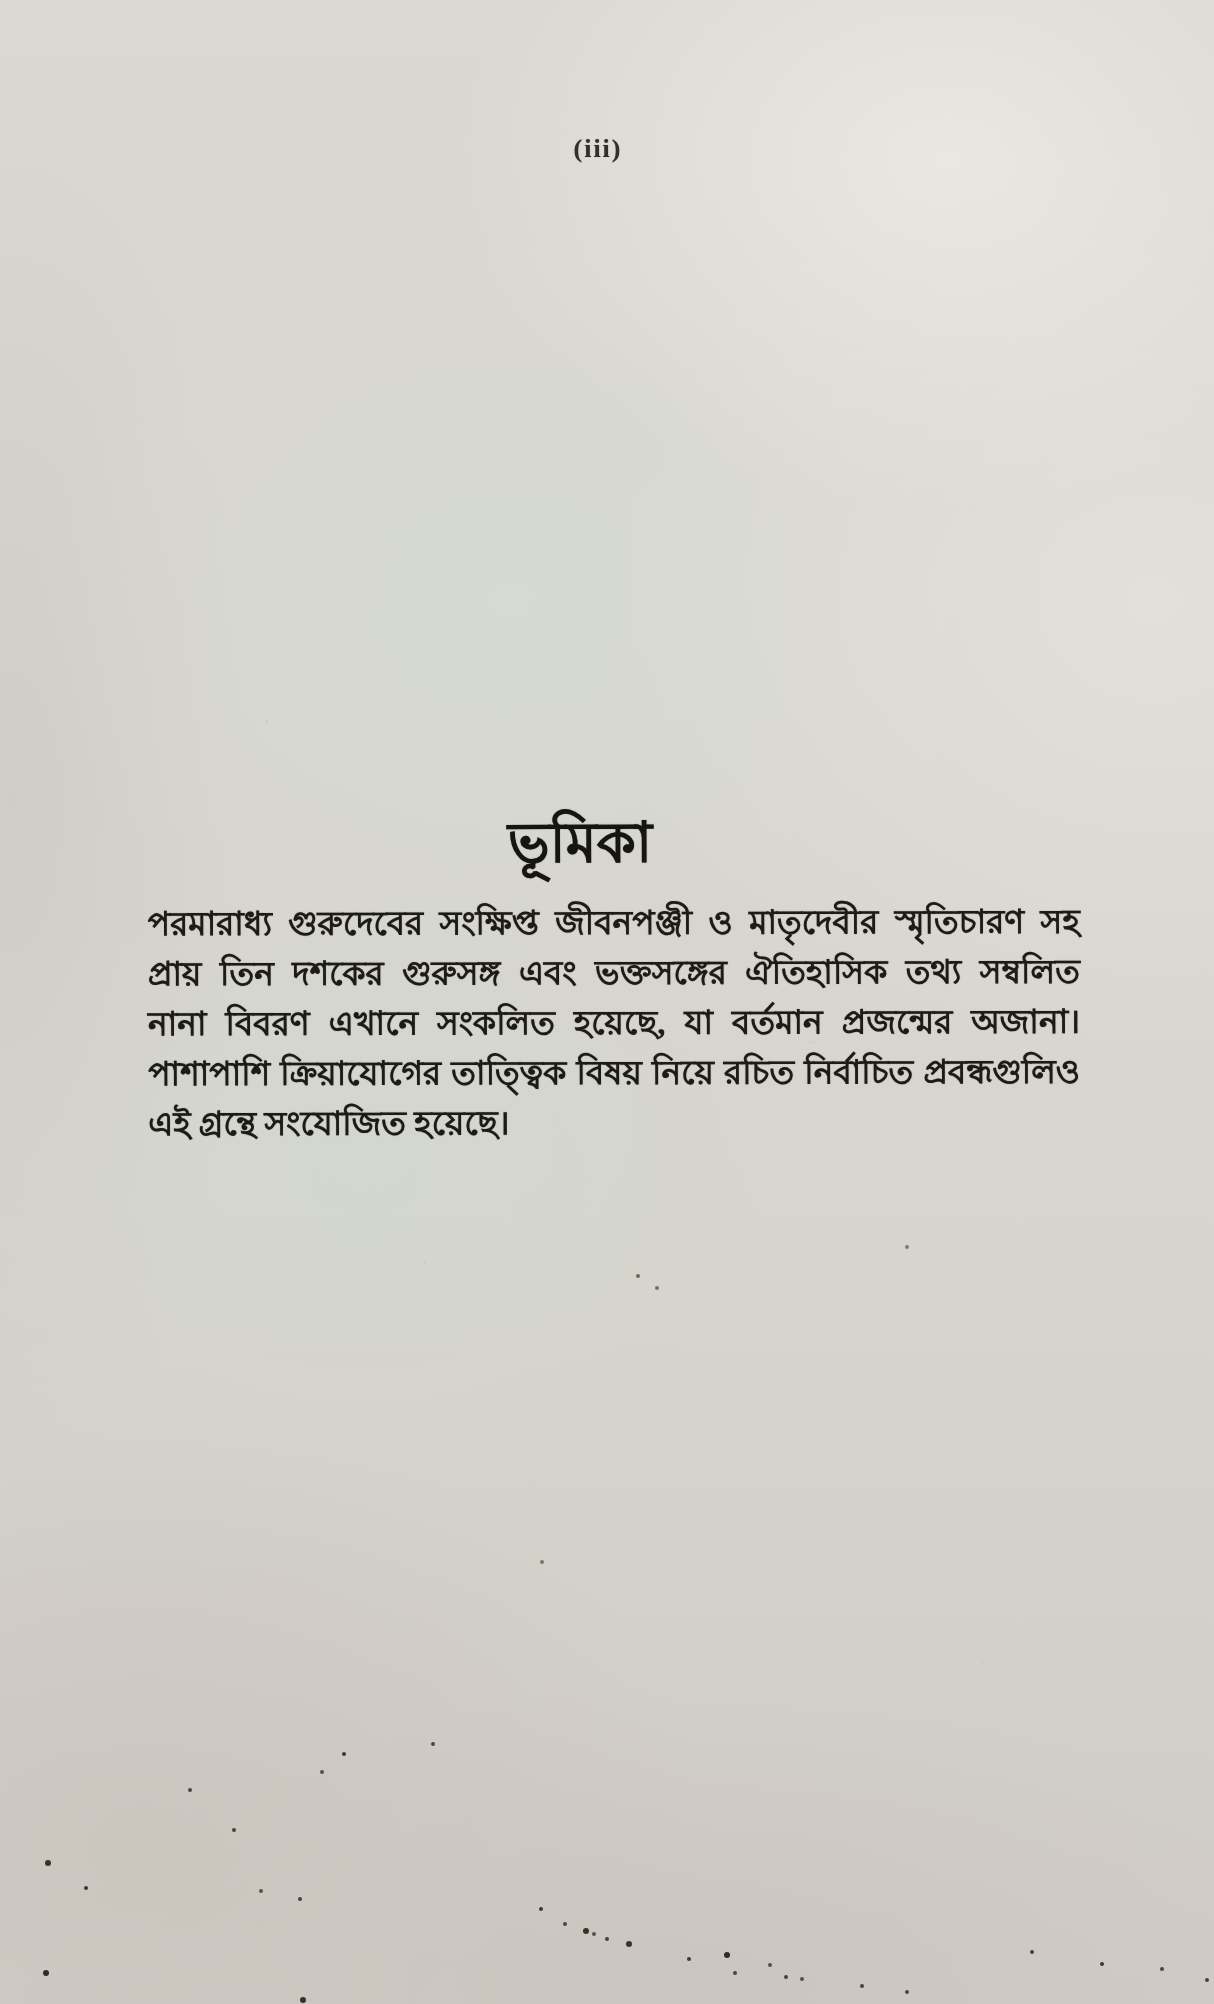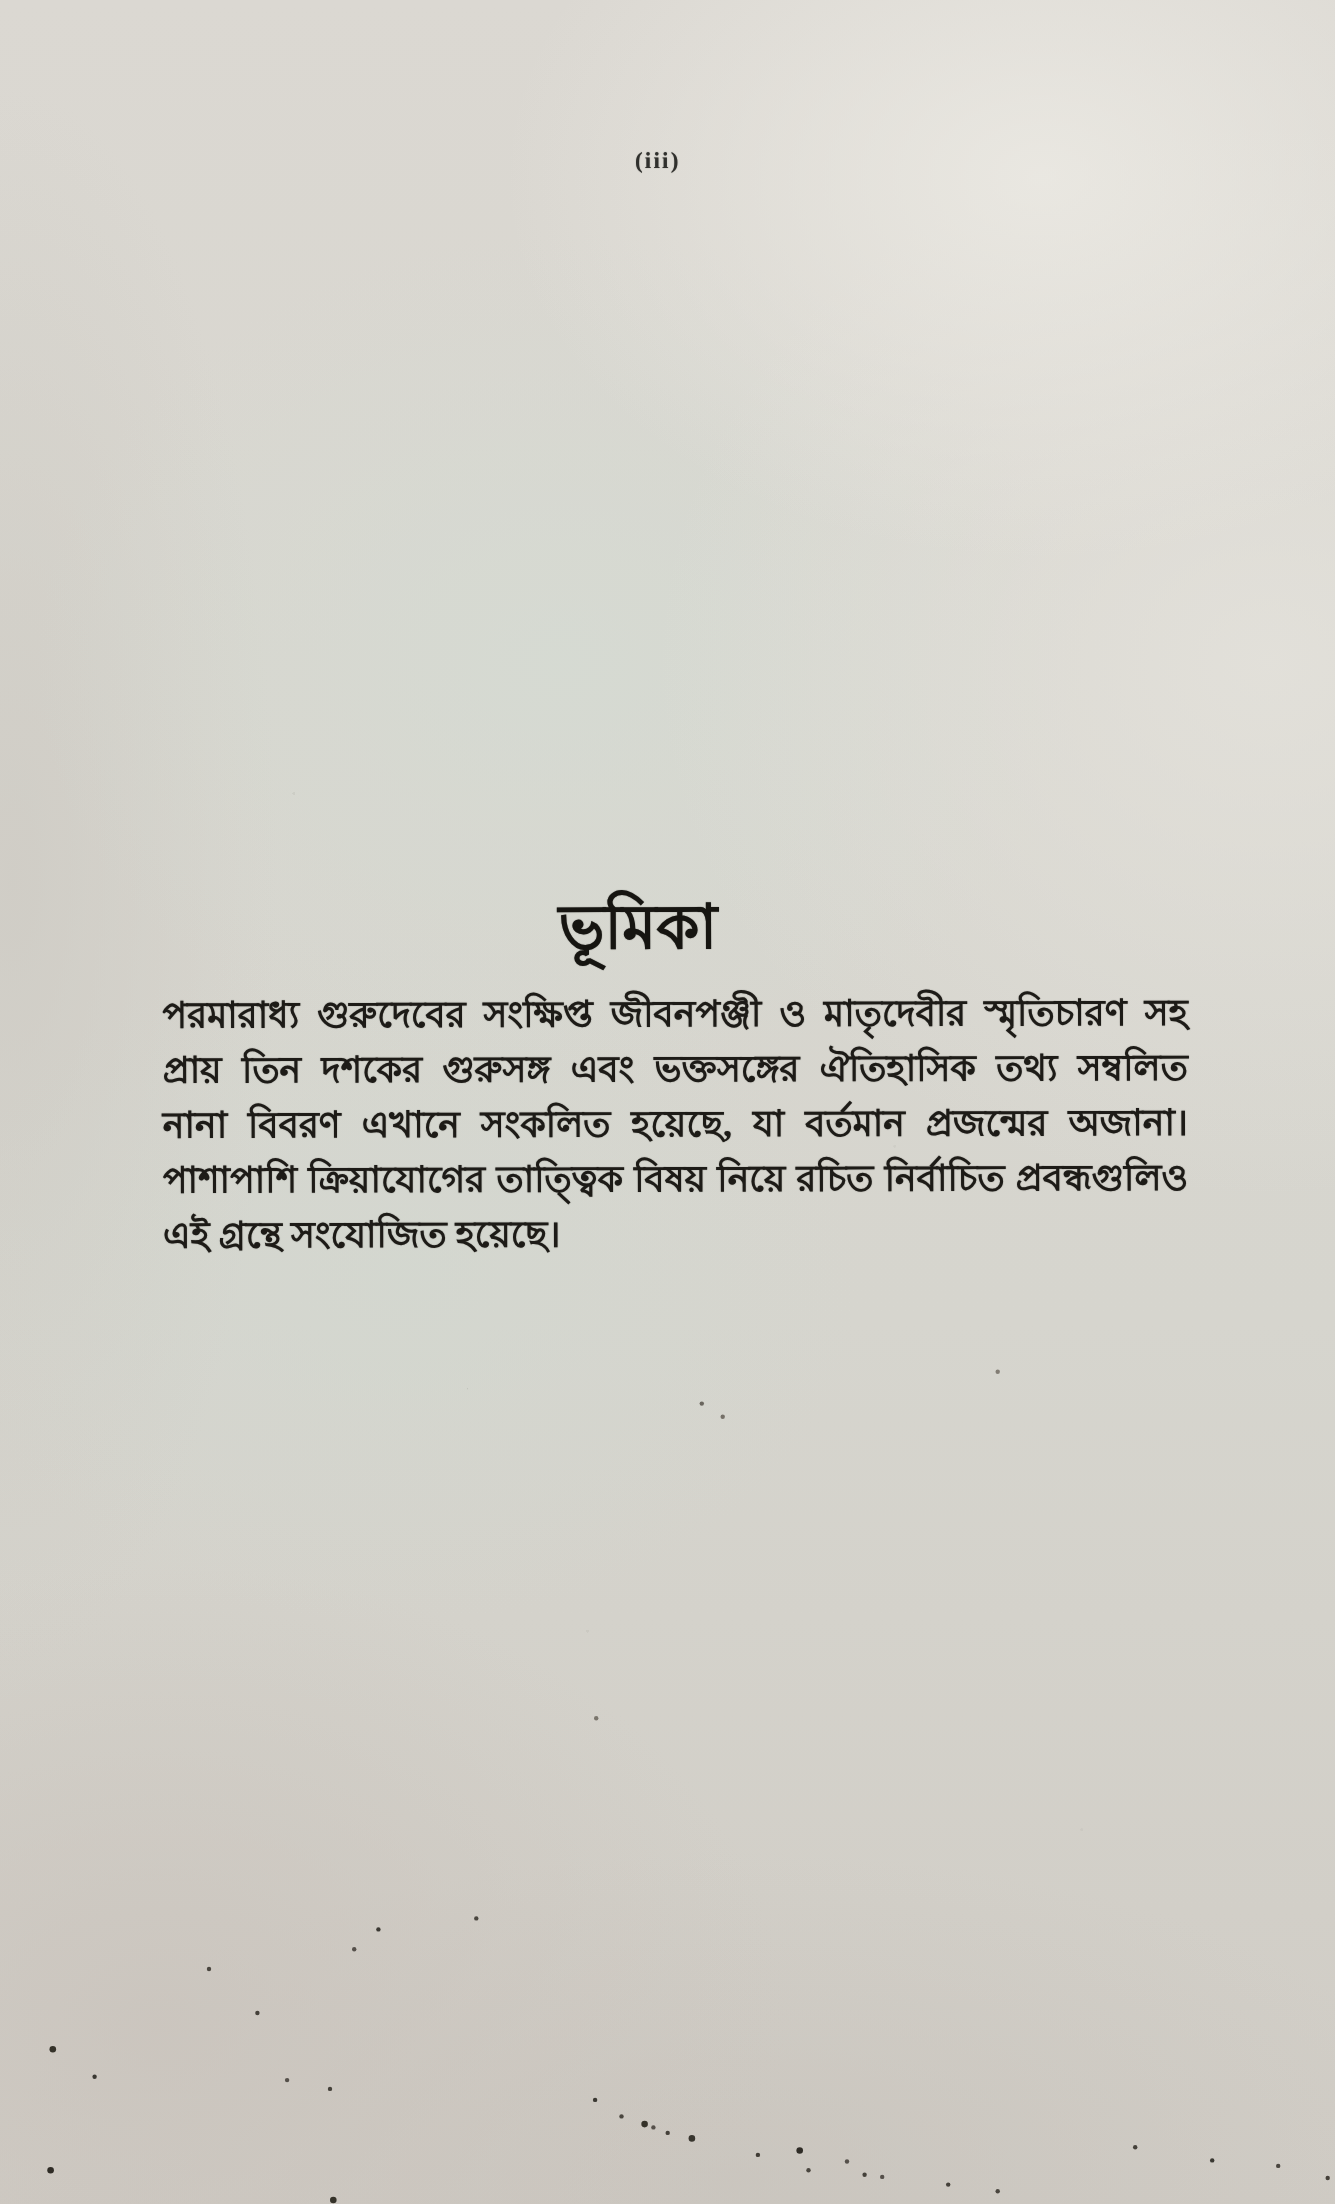--- a/index.html
+++ b/index.html
@@ -36,21 +36,21 @@
       radial-gradient(circle 1px at 35% 63%, rgba(90,90,80,0.15) 0 60%, transparent 70%);
     pointer-events: none;
   }
 
   .page-number {
     position: absolute;
     top: 134px;
     left: 0;
     width: 1196px;
     text-align: center;
-    font-size: 21px;
+    font-size: 26px;
     font-weight: bold;
     letter-spacing: 2px;
     color: #30302d;
     text-shadow: 0 0 1px rgba(60,60,55,0.55);
   }
 
   .chapter-title {
     position: absolute;
     top: 800px;
     left: 0;

